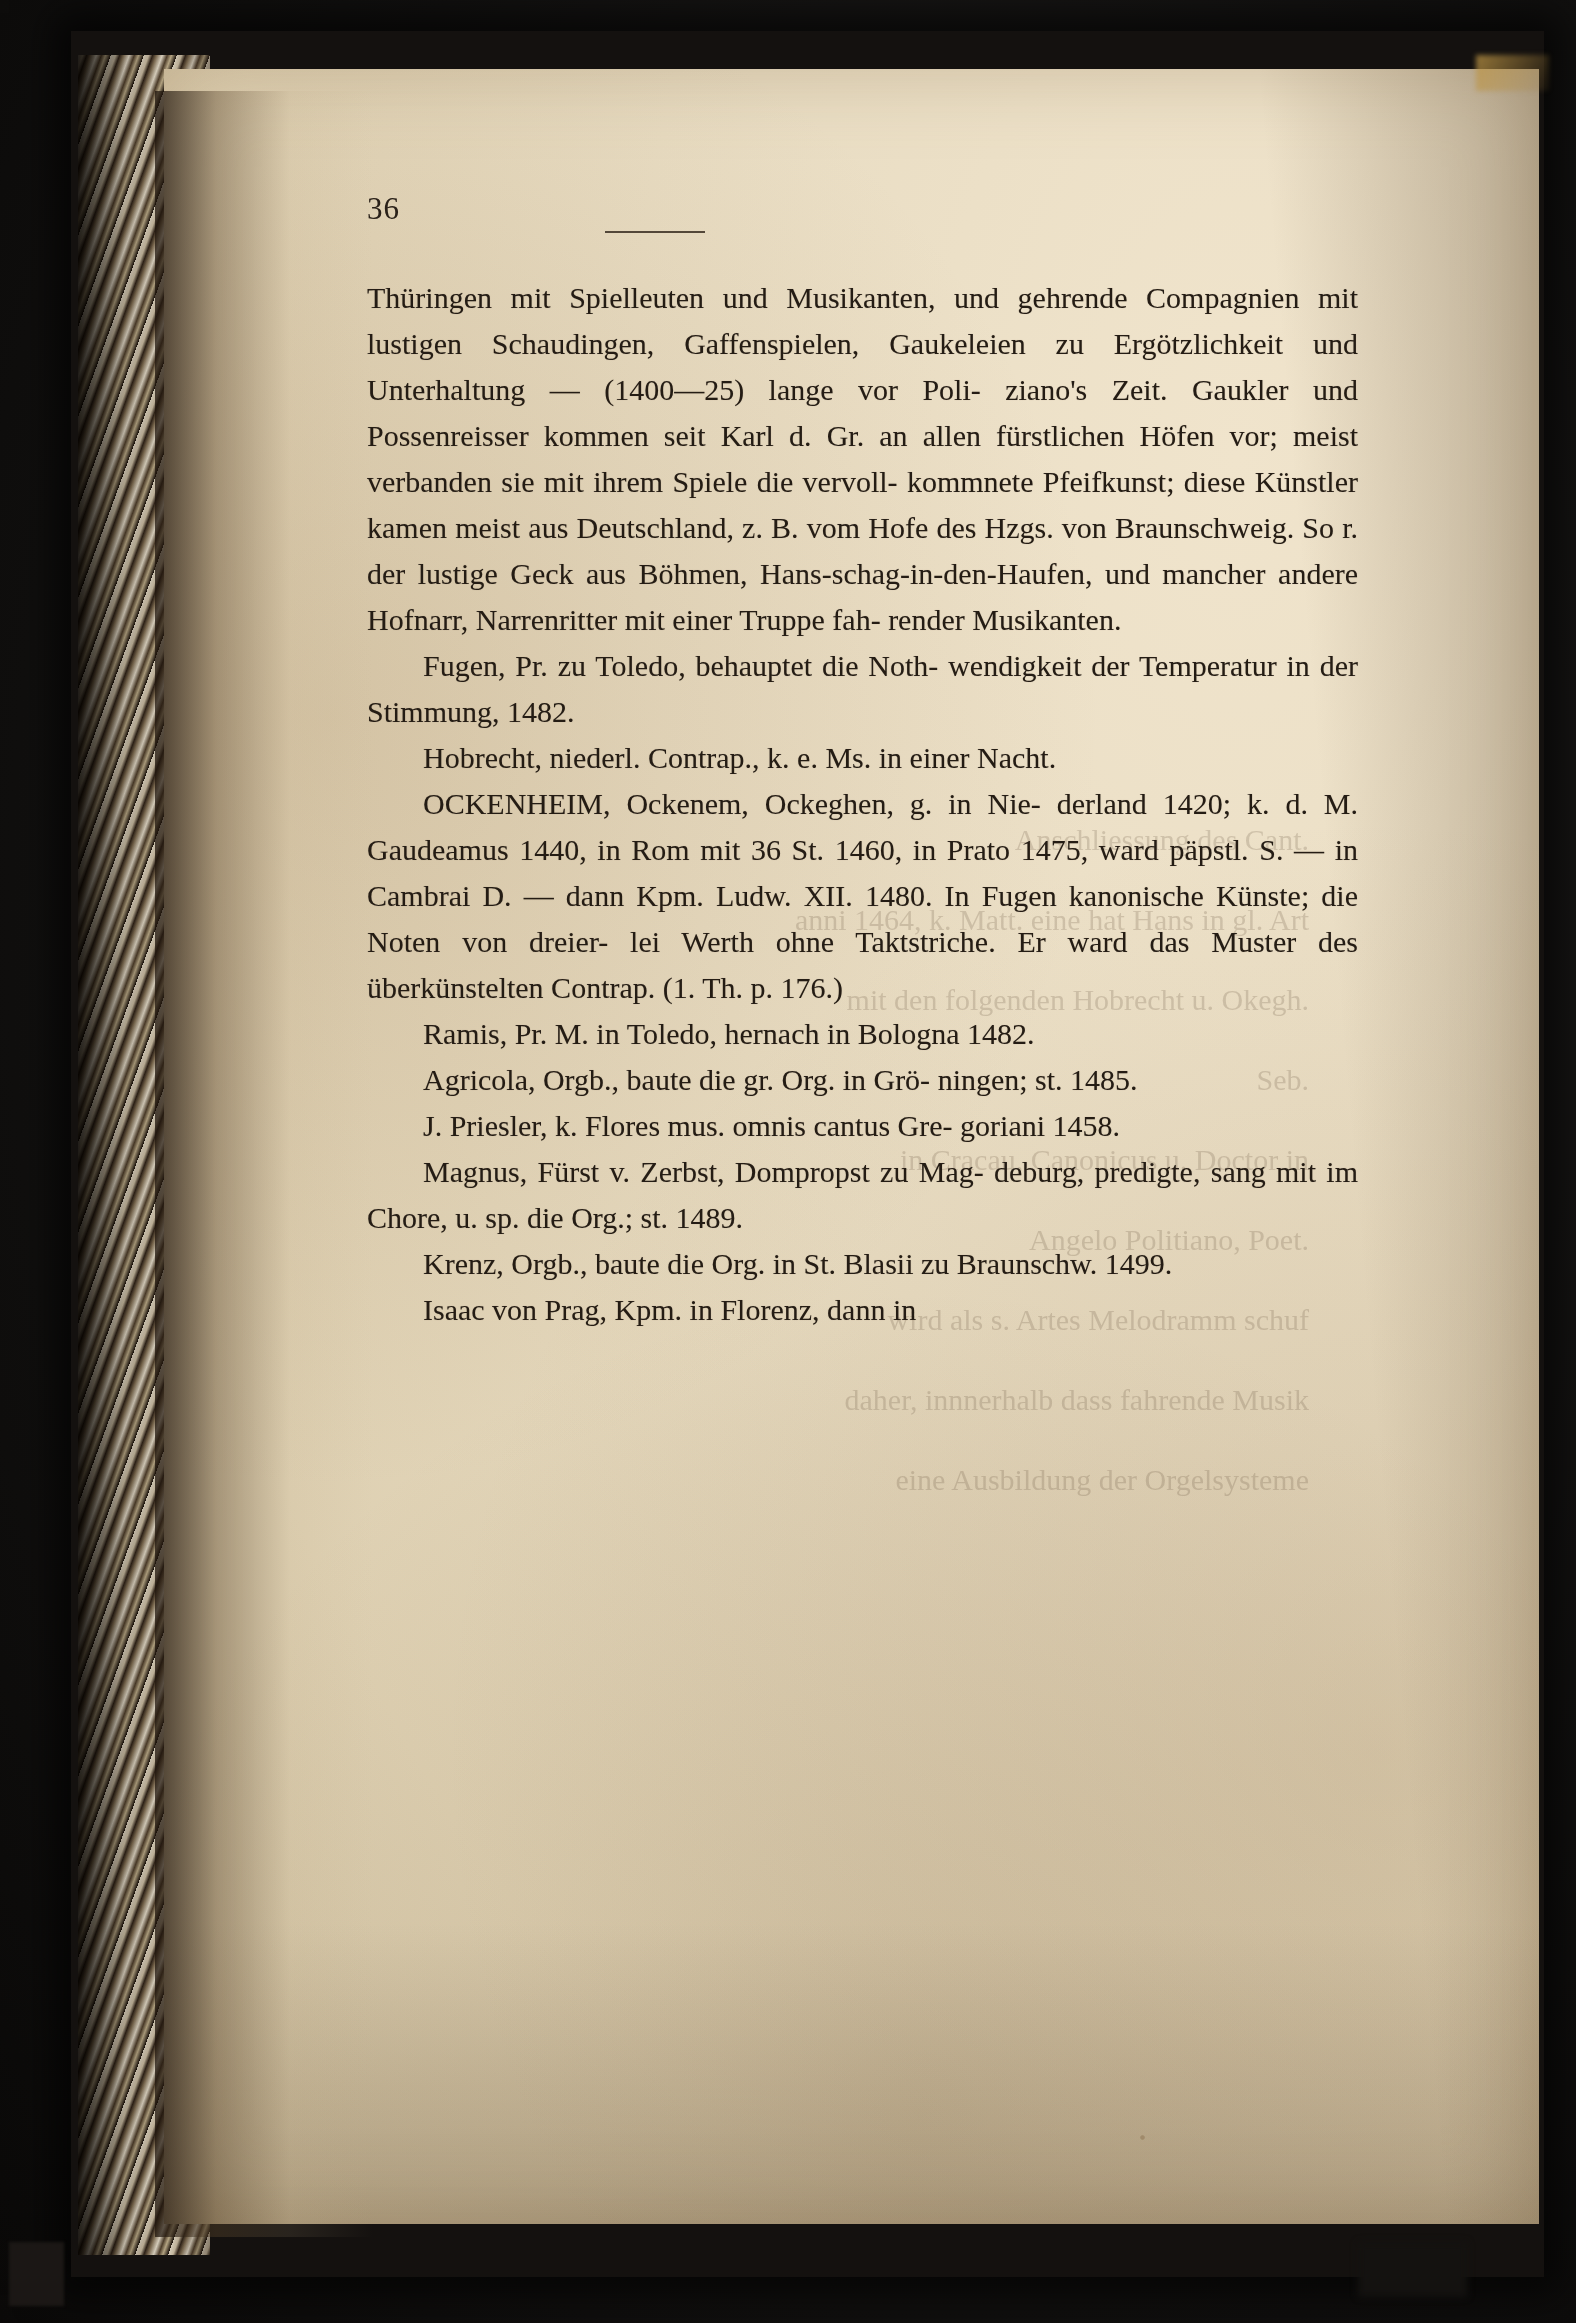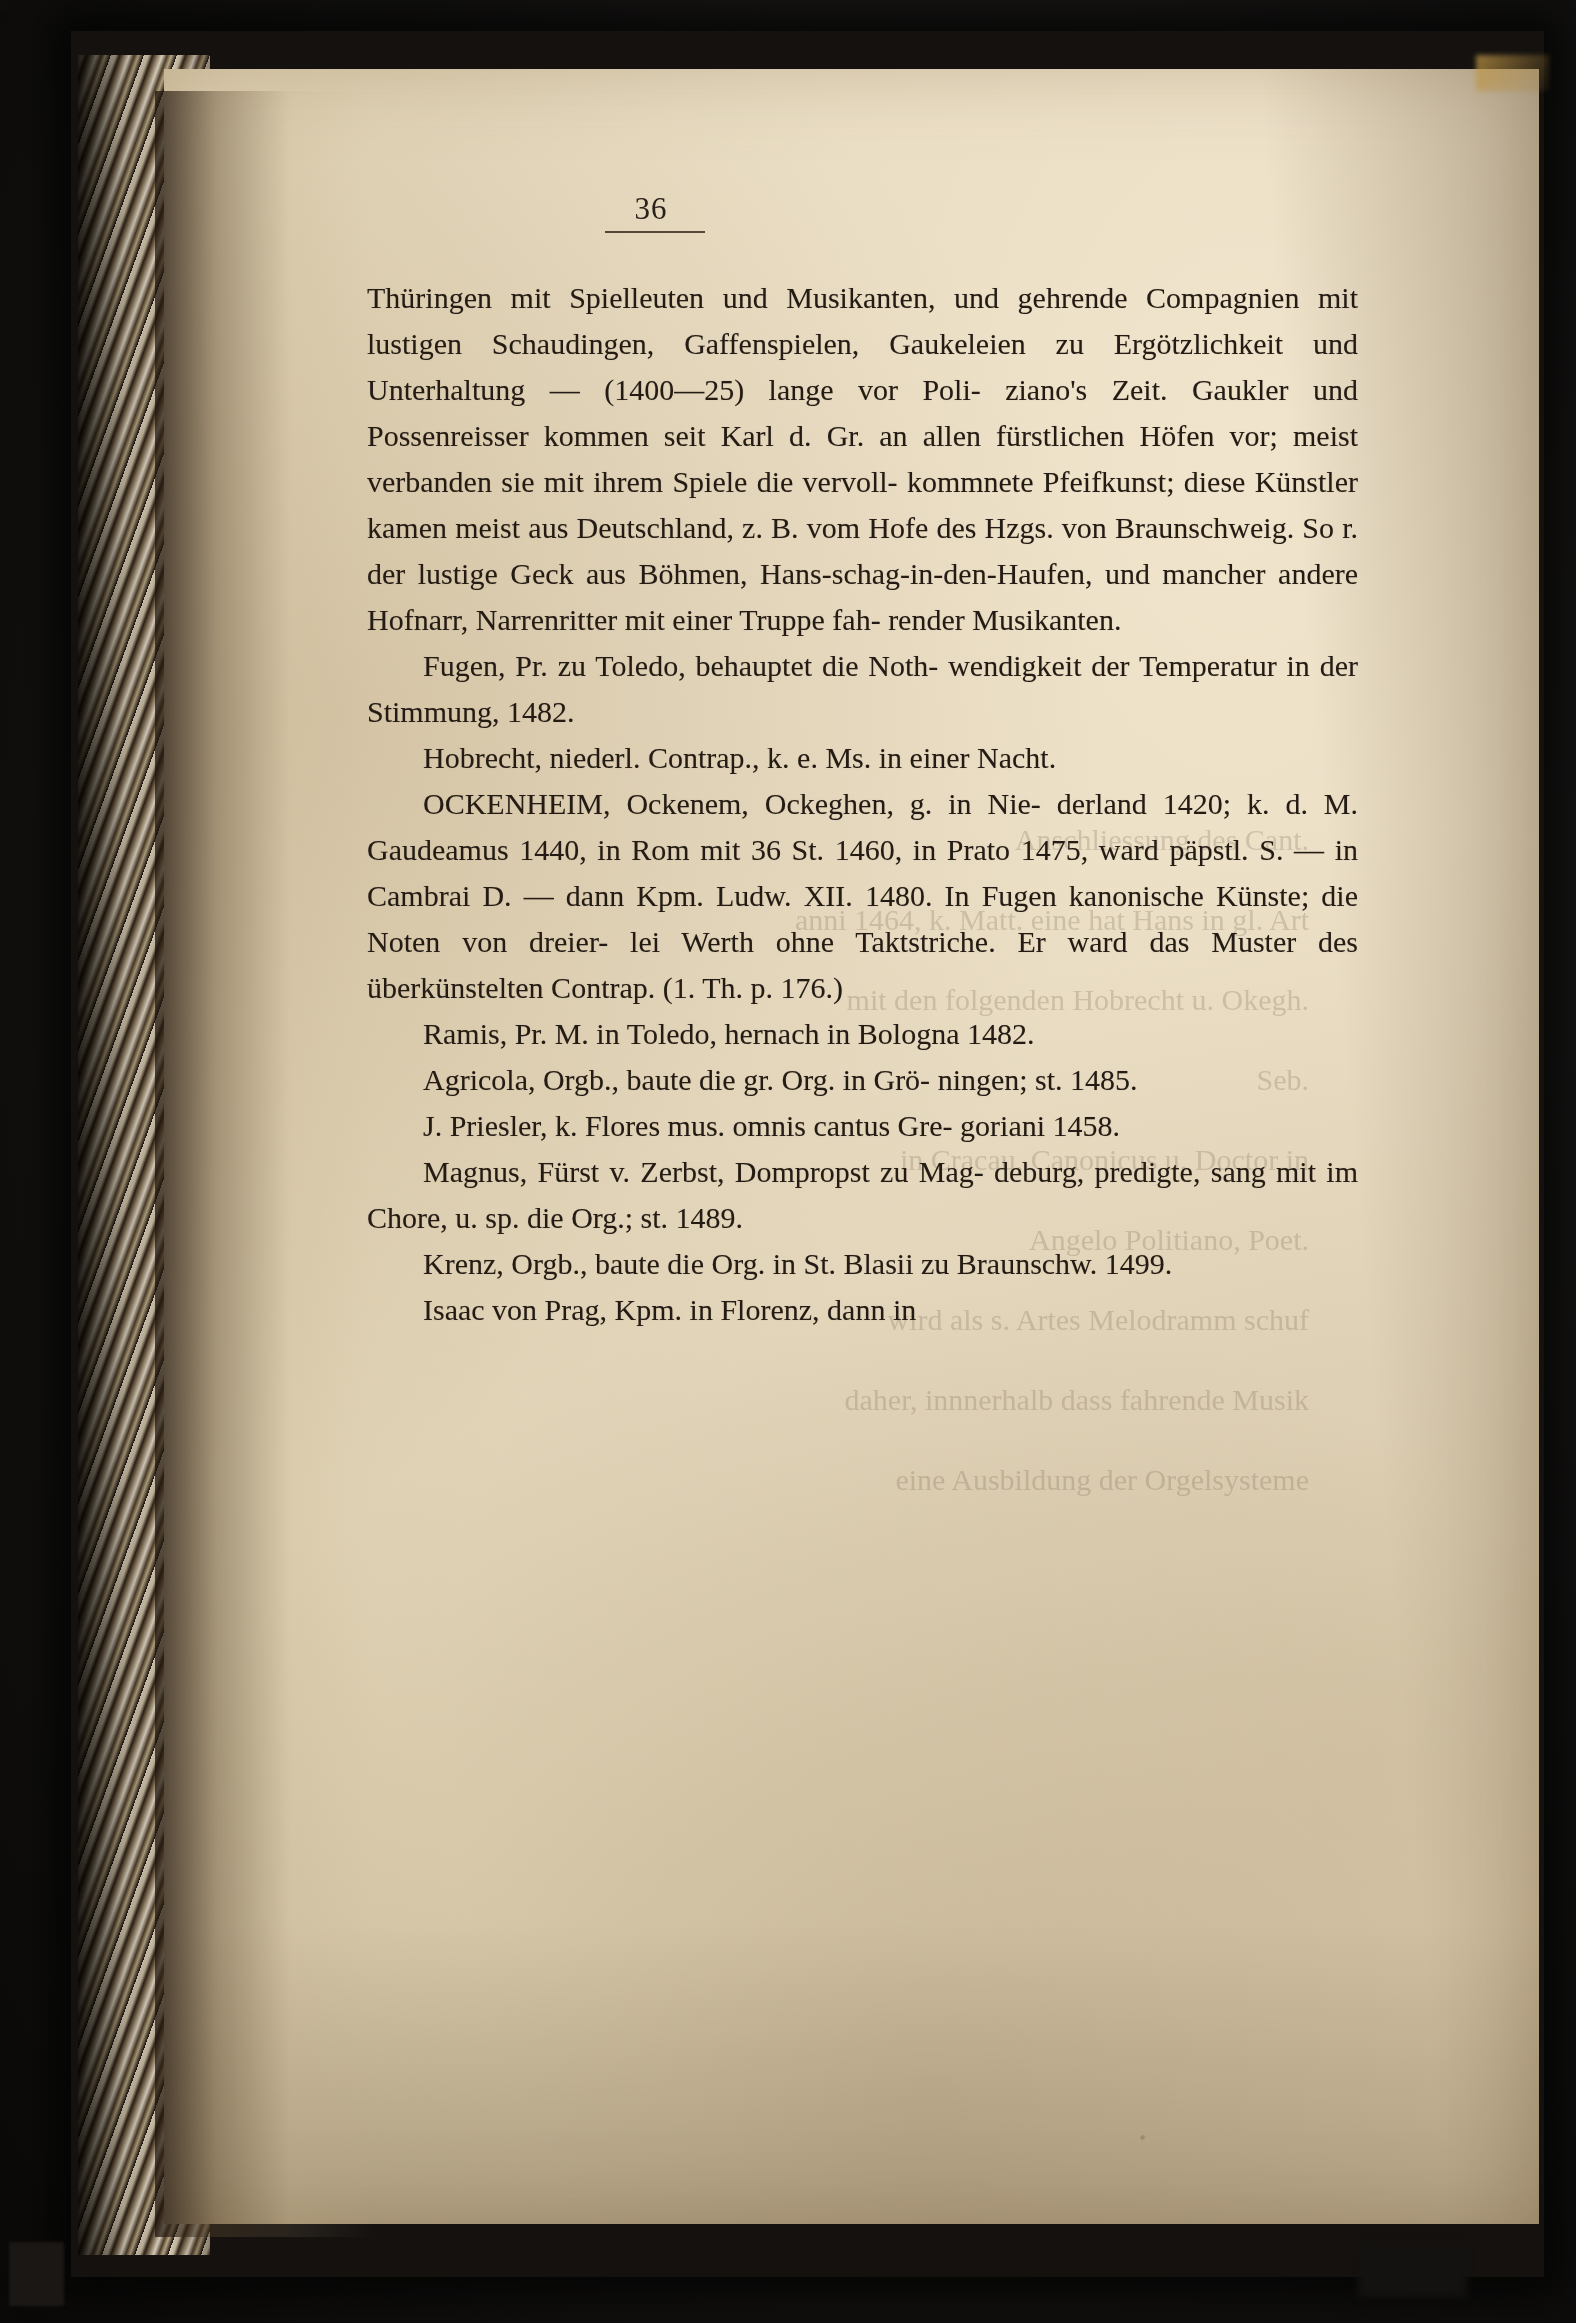--- a/index.html
+++ b/index.html
@@ -119,21 +119,21 @@
 
   .textblock {
     position: absolute;
     left: 367px;
     top: 191px;
     width: 991px;
     color: #241c14;
   }
 
   .folio {
-    text-align: center;
+    text-align: left;
     font-size: 31px;
     letter-spacing: 0.9px;
     margin: 0 0 3.6px 0;
     color: #2a2119;
     width: 568px;
   }
   .folio-rule {
     width: 100px;
     height: 2.7px;
     background: #3a2e22;

